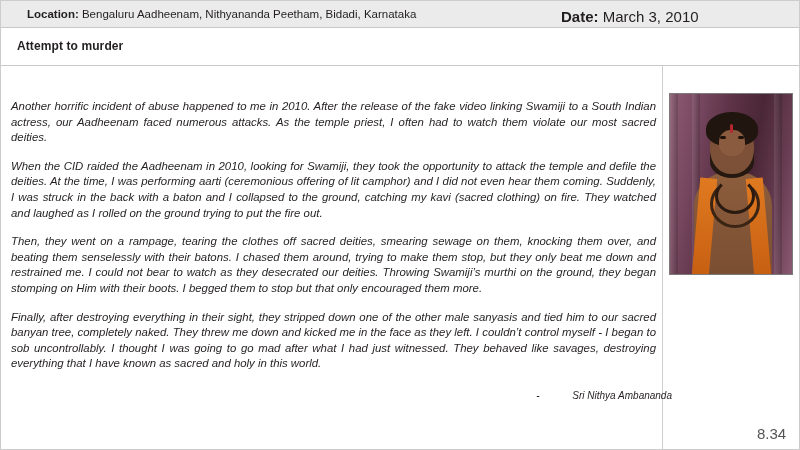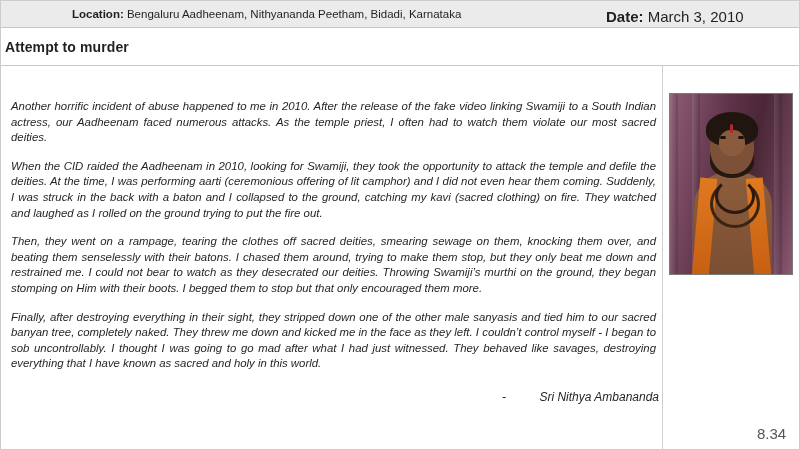--- a/index.html
+++ b/index.html
@@ -42,28 +42,27 @@
   }
   .header-date {
     position: absolute;
     left: 560px;
     top: 7px;
     font-size: 15px;
     white-space: nowrap;
   }
   .lbl {
     font-weight: bold;
-    margin-left: 45px;
   }
   
   .title {
     position: absolute;
-    left: 4px;
+    left: 16px;
     top: 38px;
-    font-size: 14px;
+    font-size: 12px;
     font-weight: bold;
     letter-spacing: 0.1px;
   }
   .title-rule {
     position: absolute;
     left: 0;
     top: 64px;
     width: 798px;
     height: 1px;
     background: #c8c8c8;
@@ -89,24 +88,24 @@
     color: #231f20;
   }
   .body-text p {
     margin: 0 0 13px 0;
   }
   .body-text p.tight {
     margin-bottom: 0;
   }
   .signature {
     position: absolute;
-    left: 13px;
+    left: 26px;
     top: 389px;
     width: 645px;
-    font-size: 12px;
+    font-size: 10px;
     font-style: italic;
     text-align: right;
     color: #231f20;
   }
   .signature .dash {
     display: inline-block;
     margin-right: 30px;
   }
   
   .photo-frame {

